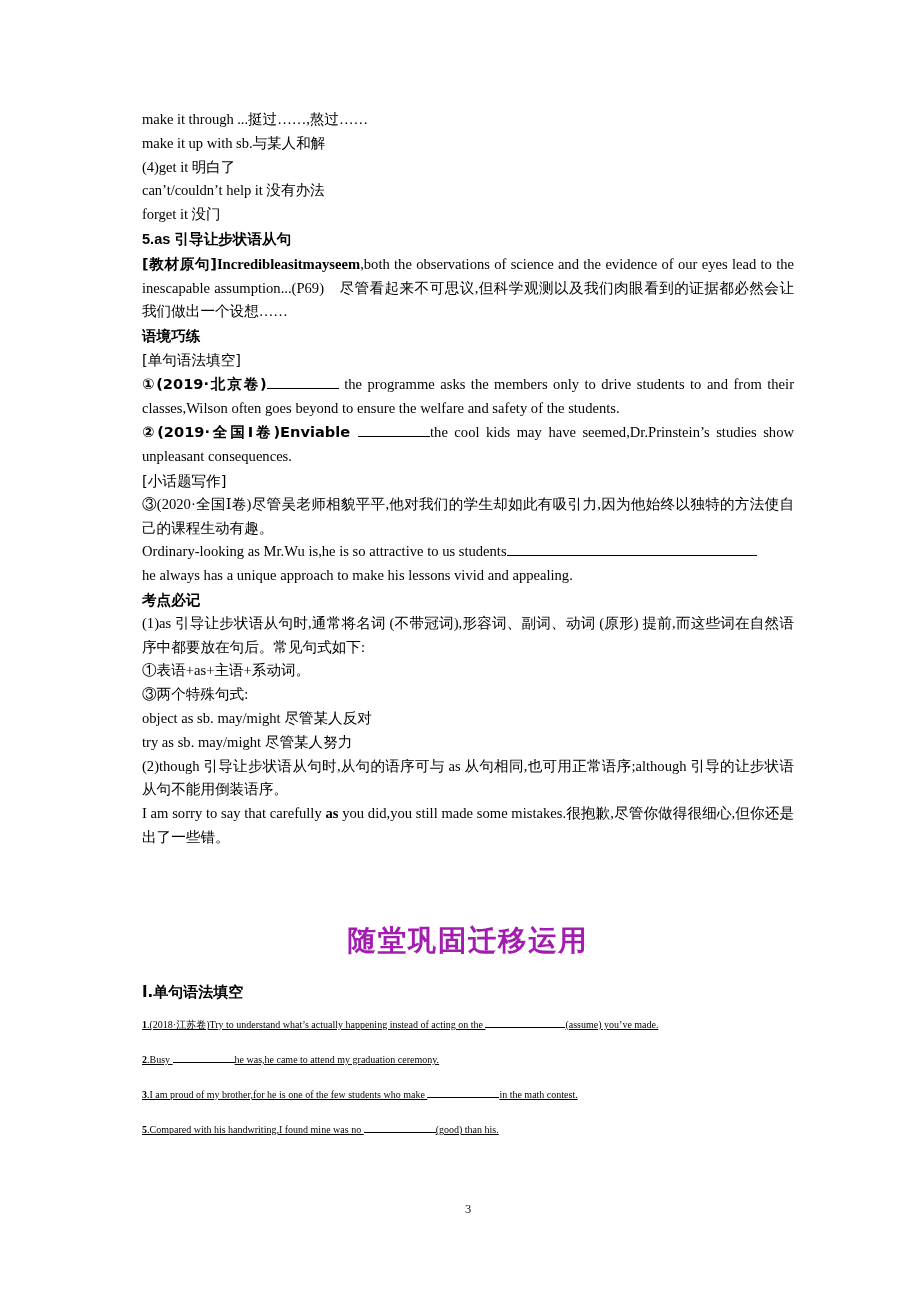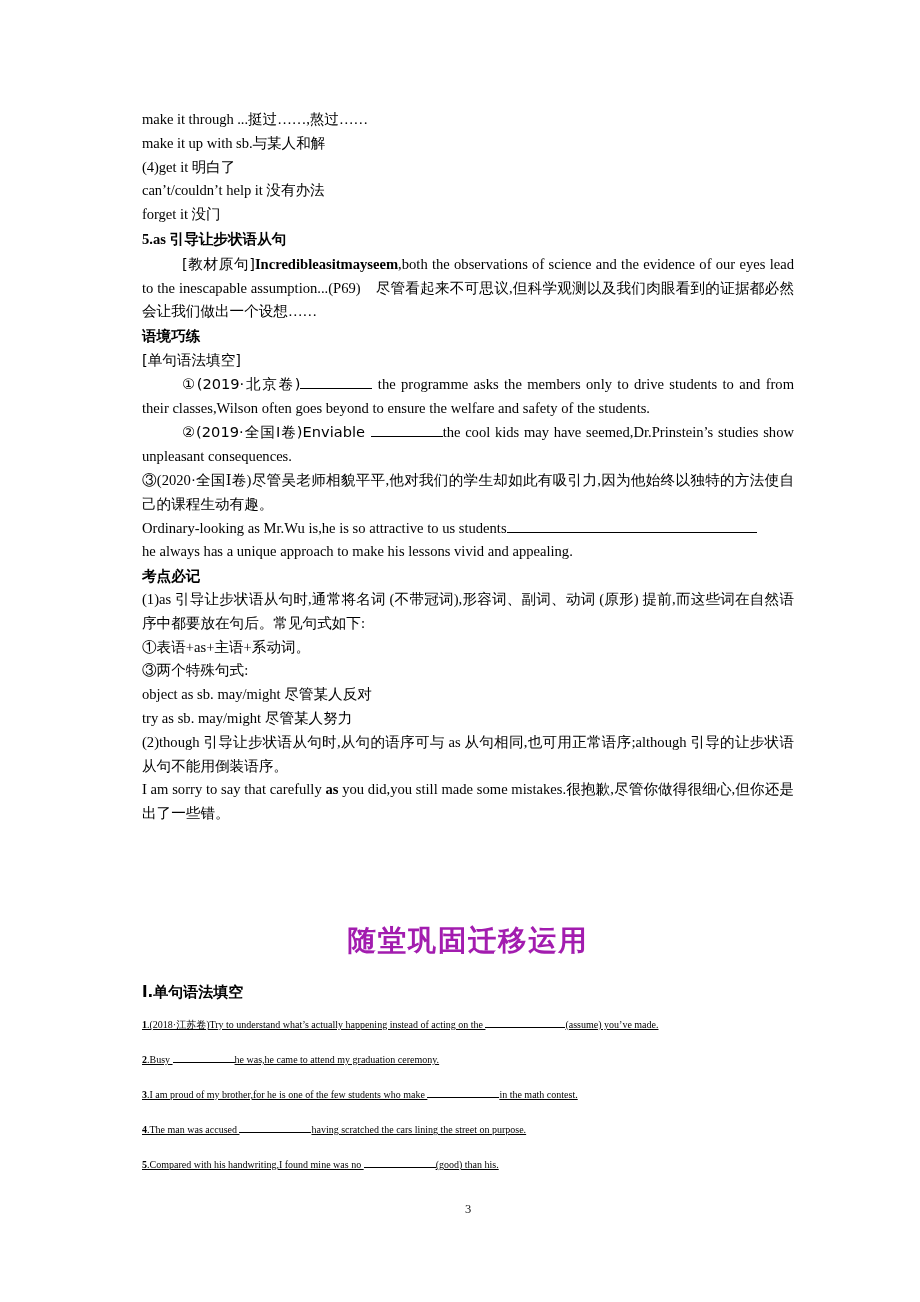--- a/index.html
+++ b/index.html
@@ -61,32 +61,31 @@
     line-height: 23.8px;
   }
   .bold-serif { font-weight: bold; }
 
   .sec-title-mixed {
     font-size: 14.6px;
     line-height: 23.8px;
     font-weight: bold;
   }
   .sec-title-mixed .num-en {
-    font-family: Liberation Serif, serif;
+    font-family: Liberation Sans, sans-serif;
     font-weight: bold;
   }
   .sec-title-mixed .cn {
     font-family: "DejaVu Sans", "Liberation Sans", sans-serif;
     font-weight: bold;
   }
 
   .tag-cn {
     font-family: "DejaVu Sans", "Liberation Sans", sans-serif;
-    font-weight: normal;
-    margin-left: 40px;
+    font-weight: bold;
   }
 
   
   .blank {
     display: inline-block;
     border-bottom: 1.1px solid #000;
     height: 0.92em;
     vertical-align: baseline;
   }
   .blank-s  { width: 62px; }
@@ -165,20 +164,21 @@
     <div class="hei-reg">[单句语法填空]</div>
 
     <div class="para">
       <span class="tag-cn">①(2019·北京卷)</span><span class="blank blank-m"></span><span> the programme asks the members only to drive students to and from their classes,Wilson often goes beyond to ensure the welfare and safety of the students.</span>
     </div>
 
     <div class="para">
       <span class="tag-cn">②(2019·全国Ⅰ卷)Enviable </span><span class="blank blank-m"></span><span>the cool kids may have seemed,Dr.Prinstein’s studies show unpleasant consequences.</span>
     </div>
 
+    <div class="hei-reg">[小话题写作]</div>
 
     <div class="para">③(2020·全国Ⅰ卷)尽管吴老师相貌平平,他对我们的学生却如此有吸引力,因为他始终以独特的方法使自己的课程生动有趣。</div>
 
     <div class="para">
       <span>Ordinary-looking as Mr.Wu is,he is so attractive to us students</span><span class="blank blank-xl"></span>
     </div>
     <div class="para">he always has a unique approach to make his lessons vivid and appealing.</div>
 
     <div class="hei">考点必记</div>
     <div class="para">(1)as 引导让步状语从句时,通常将名词 (不带冠词),形容词、副词、动词 (原形) 提前,而这些词在自然语序中都要放在句后。常见句式如下:</div>
@@ -204,23 +204,20 @@
     </div>
 
     <div class="ex-line">
       <span class="ex-num">2</span><span>.Busy </span><span class="blank blank-s"></span><span>he was,he came to attend my graduation ceremony.</span>
     </div>
 
     <div class="ex-line">
       <span class="ex-num">3</span><span>.I am proud of my brother,for he is one of the few students who make </span><span class="blank blank-m"></span><span>in the math contest.</span>
     </div>
 
-    <div class="ex-line">
-      <span class="ex-num">4</span><span>.The man was accused </span><span class="blank blank-m"></span><span>having scratched the cars lining the street on purpose.</span>
-    </div>
 
     <div class="ex-line">
       <span class="ex-num">5</span><span>.Compared with his handwriting,I found mine was no </span><span class="blank blank-m"></span><span>(good) than his.</span>
     </div>
   </div>
 
   <div class="page-number">3</div>
 
 </div>
 

